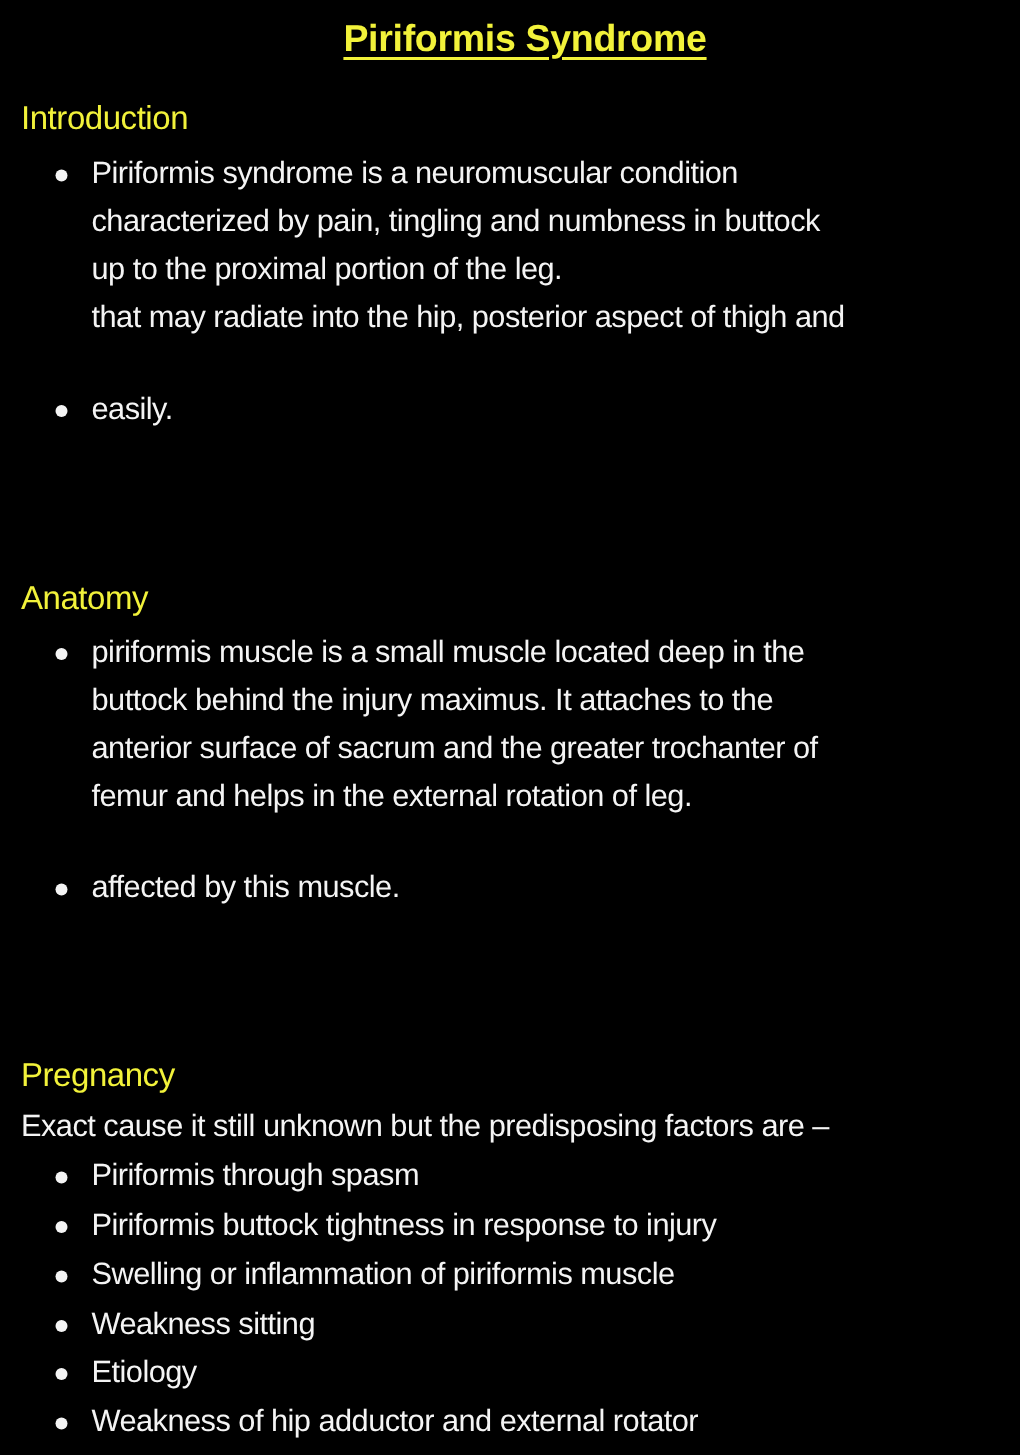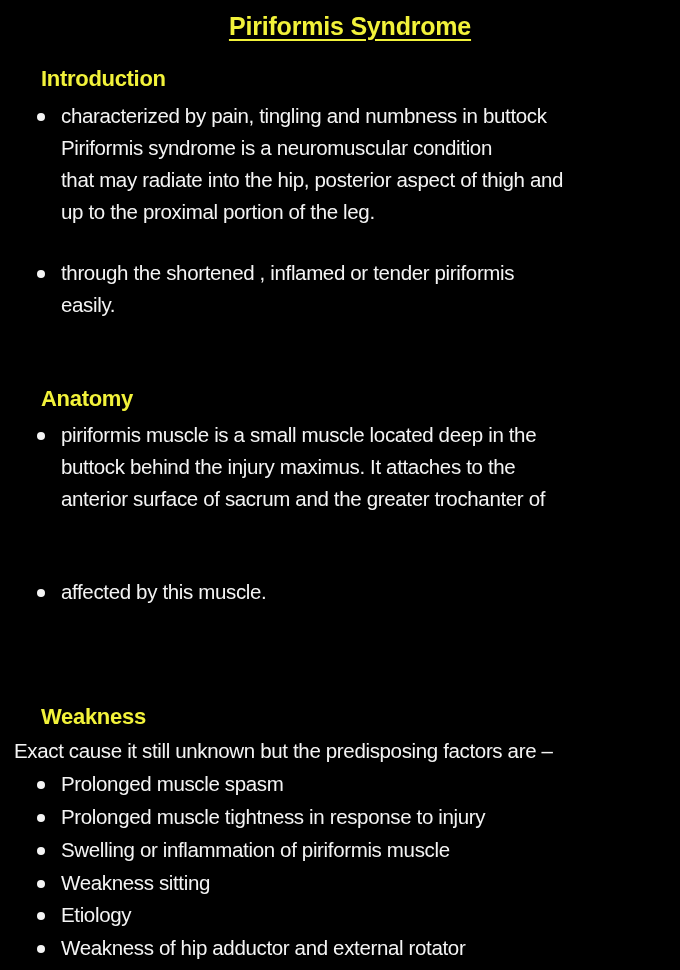--- a/index.html
+++ b/index.html
@@ -26,24 +26,23 @@
       color: #f2f23a;
       text-decoration: underline;
       text-decoration-thickness: 2px;
       text-underline-offset: 4px;
       letter-spacing: -0.2px;
     }
     .heading {
       position: absolute;
       left: 14px;
       font-size: 22px;
-      font-weight: bold;
+      font-weight: normal;
       color: #f2f23a;
       letter-spacing: -0.3px;
-      margin-left: 27px;
     }
     .bullet {
       position: absolute;
       left: 37px;
       font-size: 20.5px;
       line-height: 32px;
       letter-spacing: -0.35px;
       white-space: nowrap;
     }
     .bullet .dot {
@@ -77,71 +76,71 @@
 <body>
 
 <div class="title">Piriformis Syndrome</div>
 
 <section>
   <div class="heading" style="top:66px;">Introduction</div>
 
   <div class="bullet" style="top:100px;">
     <span class="dot"></span>
     <div class="lines">
+      <span class="line">Piriformis syndrome is a neuromuscular condition</span>
       <span class="line">characterized by pain, tingling and numbness in buttock</span>
-      <span class="line">Piriformis syndrome is a neuromuscular condition</span>
+      <span class="line">up to the proximal portion of the leg.</span>
       <span class="line">that may radiate into the hip, posterior aspect of thigh and</span>
-      <span class="line">up to the proximal portion of the leg.</span>
     </div>
   </div>
 
   <div class="bullet" style="top:257px;">
     <span class="dot"></span>
     <div class="lines">
-      <span class="line">through the shortened , inflamed or tender piriformis</span>
       <span class="line">easily.</span>
     </div>
   </div>
 </section>
 
 <section>
   <div class="heading" style="top:386px;">Anatomy</div>
 
   <div class="bullet" style="top:419px;">
     <span class="dot"></span>
     <div class="lines">
       <span class="line">piriformis muscle is a small muscle located deep in the</span>
       <span class="line">buttock behind the injury maximus. It attaches to the</span>
       <span class="line">anterior surface of sacrum and the greater trochanter of</span>
+      <span class="line">femur and helps in the external rotation of leg.</span>
     </div>
   </div>
 
   <div class="bullet" style="top:576px;">
     <span class="dot"></span>
     <div class="lines">
       <span class="line">affected by this muscle.</span>
     </div>
   </div>
 </section>
 
 <section>
-  <div class="heading" style="top:704px;">Weakness</div>
+  <div class="heading" style="top:704px;">Pregnancy</div>
 
   <div class="plain" style="top:735px;">Exact cause it still unknown but the predisposing factors are –</div>
 
   <div class="bullet" style="top:768px;">
     <span class="dot"></span>
     <div class="lines">
-        <span class="line">Prolonged muscle spasm</span>
+        <span class="line">Piriformis through spasm</span>
       </div>
   </div>
   <div class="bullet" style="top:801px;">
     <span class="dot"></span>
     <div class="lines">
-        <span class="line">Prolonged muscle tightness in response to injury</span>
+        <span class="line">Piriformis buttock tightness in response to injury</span>
       </div>
   </div>
   <div class="bullet" style="top:834px;">
     <span class="dot"></span>
     <div class="lines">
         <span class="line">Swelling or inflammation of piriformis muscle</span>
       </div>
   </div>
   <div class="bullet" style="top:867px;">
     <span class="dot"></span>

